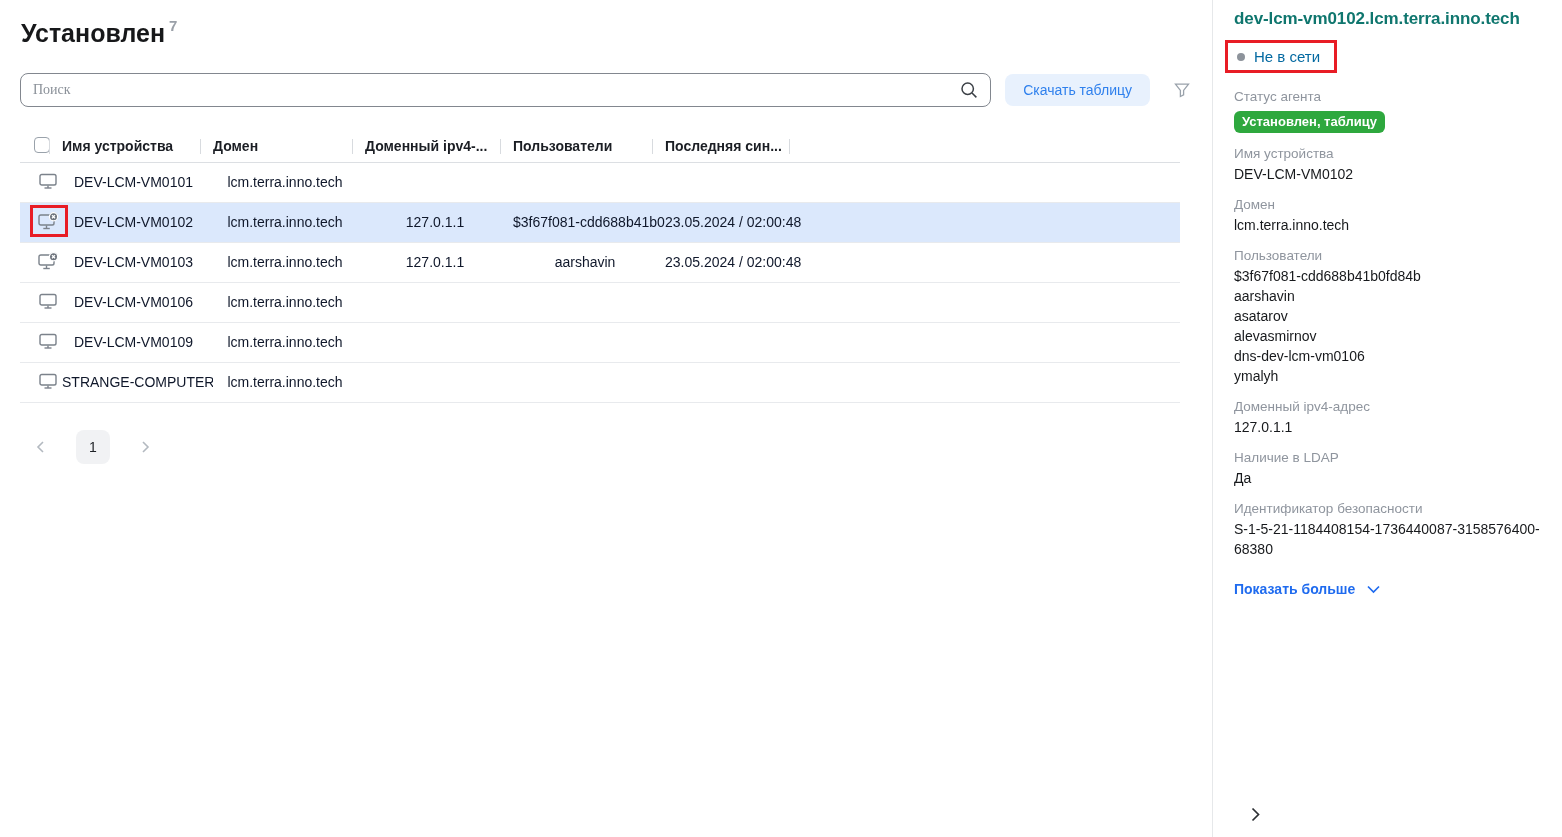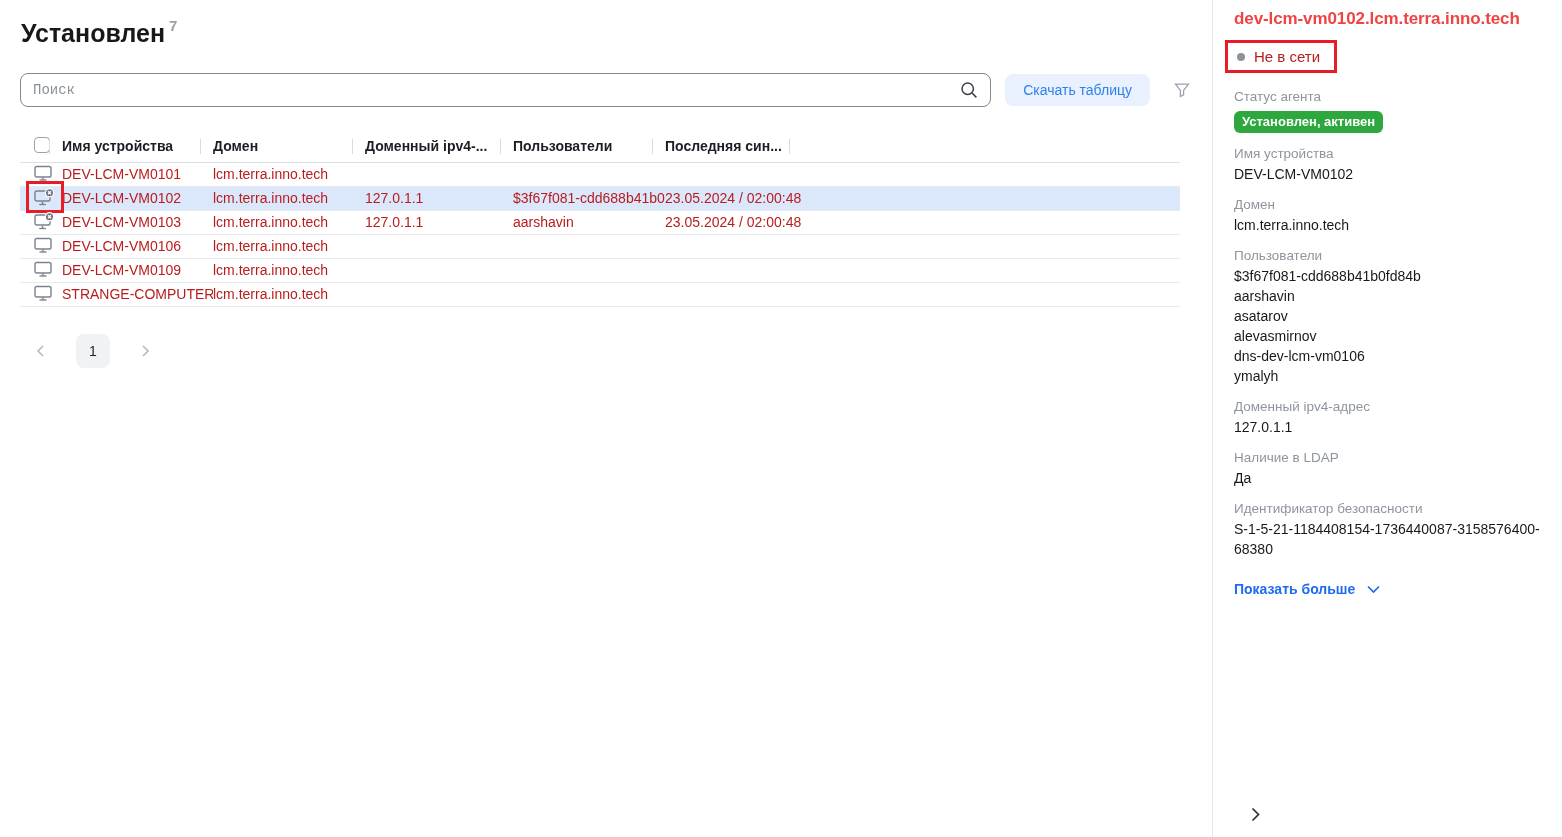--- a/index.html
+++ b/index.html
@@ -8,56 +8,56 @@
   .app { display:flex; width:1562px; height:837px; }
 
   
   .main { flex:1; min-width:0; }
   h1.page-title { margin:19px 0 0 21px; font-size:25px; font-weight:700; color:#17181a; }
   h1.page-title sup { font-size:15px; color:#9aa0a8; font-weight:700; margin-left:4px; position:relative; top:-2px; }
 
   .toolbar { display:flex; align-items:center; margin:25px 20px 0 20px; }
   .search-box { position:relative; width:975px; height:34px; }
   .search-box input { width:100%; height:34px; border:1px solid #82878f; border-radius:8px;
-    padding:0 42px 0 12px; font-size:14px; color:#14532d; font-family:Liberation Mono, monospace; background:#fff; }
+    padding:0 42px 0 12px; font-size:14px; color:#14532d; font-family:Liberation Serif, serif; background:#fff; }
   .search-box input::placeholder { color:#8b9199; }
   .search-icon { position:absolute; right:13px; top:8px; width:18px; height:18px; cursor:pointer; }
   .download-btn { margin-left:14px; height:32px; padding:0 18px; background:#e8f1fd; color:#2f80ed;
     border:none; border-radius:8px; font-size:14px; font-family:inherit; cursor:pointer; white-space:nowrap; }
   .filter-btn { margin-left:22px; background:none; border:none; cursor:pointer; padding:2px; line-height:0; }
 
   table { border-collapse:collapse; table-layout:fixed; width:1160px; margin:23px 20px 0 20px; }
   thead th { height:32px; font-size:14px; font-weight:700; color:#1b1e24; text-align:left;
     padding:0 8px 0 0; position:relative; border-bottom:1px solid #dcdfe3; vertical-align:middle; white-space:nowrap; }
   thead th.sep-left::before { content:""; position:absolute; left:-13px; top:9px; width:1px; height:15px; background:#d8dbdf; }
   thead th.sep-right::after { content:""; position:absolute; right:0; top:9px; width:1px; height:15px; background:#d8dbdf; }
-  tbody td { height:24px; font-size:14px; color:#b91c1c; padding:0 8px 0 0;
-    border-bottom:1px solid #e8eaed; white-space:nowrap; vertical-align:middle; }
+  tbody td { height:40px; font-size:14px; color:#0f172a; padding:0 8px 0 0;
+    border-bottom:1px solid #e8eaed; white-space:nowrap; vertical-align:middle;text-align:center; }
   td.clip { overflow:hidden; }
   tr.selected td { background:#dbe8fc; }
   .c-icon { padding:0 0 0 14px !important; }
   .checkbox { display:inline-block; width:16px; height:16px; border:1.5px solid #9aa2ab;
     border-radius:4px; background:#fff; cursor:pointer; }
   .icon-wrap { position:relative; display:inline-block; line-height:0; }
   .icon-wrap.annotated::after { content:""; position:absolute; left:-8px; top:-7px; right:-9px; bottom:-7px;
     border:3px solid #e81c25; pointer-events:none; }
 
   .pagination { display:flex; align-items:center; margin:27px 0 0 30px; }
   .page-chevron { background:none; border:none; padding:0 4px; line-height:0; cursor:pointer; }
   .page-box { width:34px; height:34px; margin:0 24px; background:#f1f2f4; border-radius:8px;
     font-size:14px; color:#1d2025; border:none; font-family:inherit; cursor:pointer; }
 
   
   .panel { width:350px; flex-shrink:0; border-left:1px solid #e6e8ea;
     display:flex; flex-direction:column; padding:9px 20px 14px 21px; }
-  .panel-title { font-size:17px; font-weight:700; color:#ef4444; letter-spacing:-0.1px; }
+  .panel-title { font-size:17px; font-weight:700; color:#0f766e; letter-spacing:-0.1px; }
   .net-status { display:inline-flex; align-items:center; gap:9px; margin:11px 0 0 -9px;
     border:3px solid #e81c25; padding:5px 14px 5px 9px; align-self:flex-start; }
   .net-dot { width:8px; height:8px; border-radius:50%; background:#8d939b; }
-  .net-text { font-size:15px; color:#b91c1c; }
+  .net-text { font-size:15px; color:#0369a1; }
   .field-label { font-size:13.5px; color:#8f959e; margin-bottom:3px; }
   .field-value { font-size:14px; color:#17191c; line-height:20px; }
   .agent-status { margin-top:16px; }
   .status-badge { display:inline-block; margin-top:4px; background:#2ea83e; color:#fff;
     font-size:13px; font-weight:700; padding:3px 8px 4px; border-radius:6px; }
   .field { margin-top:13px; }
   .show-more { display:inline-flex; align-items:center; gap:12px; margin-top:22px;
     background:none; border:none; font-family:inherit; font-size:14px; font-weight:700;
     color:#1f6bef; cursor:pointer; align-self:flex-start; }
   .actions { margin-top:37px; }
@@ -222,21 +222,21 @@
   <aside class="panel">
     <div class="panel-title">dev-lcm-vm0102.lcm.terra.inno.tech</div>
 
     <div class="net-status">
       <span class="net-dot"></span>
       <span class="net-text">Не в сети</span>
     </div>
 
     <div class="agent-status">
       <div class="field-label">Статус агента</div>
-      <span class="status-badge">Установлен, активен</span>
+      <span class="status-badge">Установлен, таблицу</span>
     </div>
 
     <div>
         <div class="field">
           <div class="field-label">Имя устройства</div>
           <div class="field-value">DEV-LCM-VM0102</div>
         </div>
         <div class="field">
           <div class="field-label">Домен</div>
           <div class="field-value">lcm.terra.inno.tech</div>

